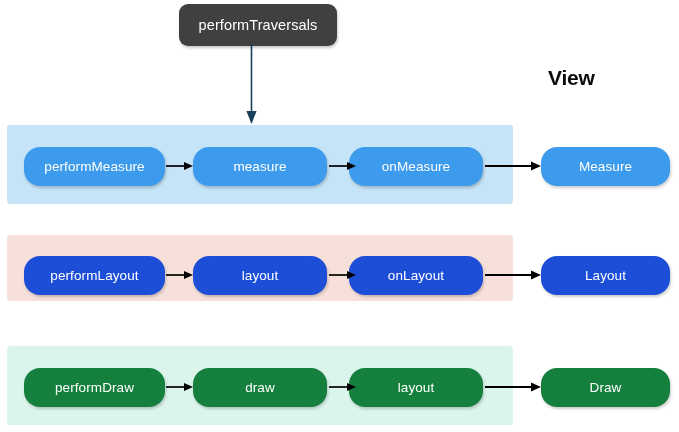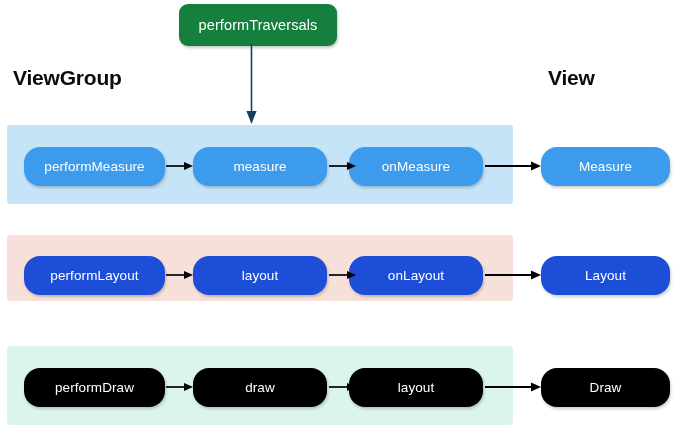--- a/index.html
+++ b/index.html
@@ -18,21 +18,21 @@
     overflow: hidden;
   }
 
   
   .root-node {
     position: absolute;
     left: 179px;
     top: 4px;
     width: 158px;
     height: 42px;
-    background: #15803d;
+    background: #404040;
     border-radius: 9px;
     color: #ffffff;
     font-size: 14.5px;
     display: flex;
     align-items: center;
     justify-content: center;
     letter-spacing: 0.1px;
     box-shadow: 1px 2px 3px rgba(0,0,0,0.22);
   }
 
@@ -76,21 +76,21 @@
     font-size: 13.5px;
     display: flex;
     align-items: center;
     justify-content: center;
     box-shadow: 1px 2px 3px rgba(0,0,0,0.20);
     letter-spacing: 0.1px;
     white-space: nowrap;
   }
   .node.c-measure { background: #3d9bee; }
   .node.c-layout  { background: #1d4ed8; }
-  .node.c-draw    { background: #000000; }
+  .node.c-draw    { background: #15803d; }
 
   
   .col-0 { left: 24px;  width: 141px; }
   .col-1 { left: 193px; width: 134px; }
   .col-2 { left: 349px; width: 134px; }
   .col-3 { left: 541px; width: 129px; }
 
   
   .row-measure { top: 147px; }
   .row-layout  { top: 256px; }
@@ -114,21 +114,20 @@
 
 <div id="canvas">
 
   <div class="root-node">performTraversals</div>
 
   <svg class="v-arrow" viewBox="0 0 18 82" xmlns="http://www.w3.org/2000/svg">
     <line x1="8.5" y1="0" x2="8.5" y2="70" stroke="#16405c" stroke-width="1.6"></line>
     <polygon points="8.5,80 3.4,67 13.6,67" fill="#16405c"></polygon>
   </svg>
 
-  <div class="col-title left">ViewGroup</div>
   <div class="col-title right">View</div>
 
   <div class="band measure"></div>
 
   <div class="node c-measure col-0 row-measure">performMeasure</div>
   <div class="node c-measure col-1 row-measure">measure</div>
   <div class="node c-measure col-2 row-measure">onMeasure</div>
   <div class="node c-measure col-3 row-measure">Measure</div>
 
   <svg class="h-arrow short ha-r1 ha-x0" viewBox="0 0 28 14" xmlns="http://www.w3.org/2000/svg">

